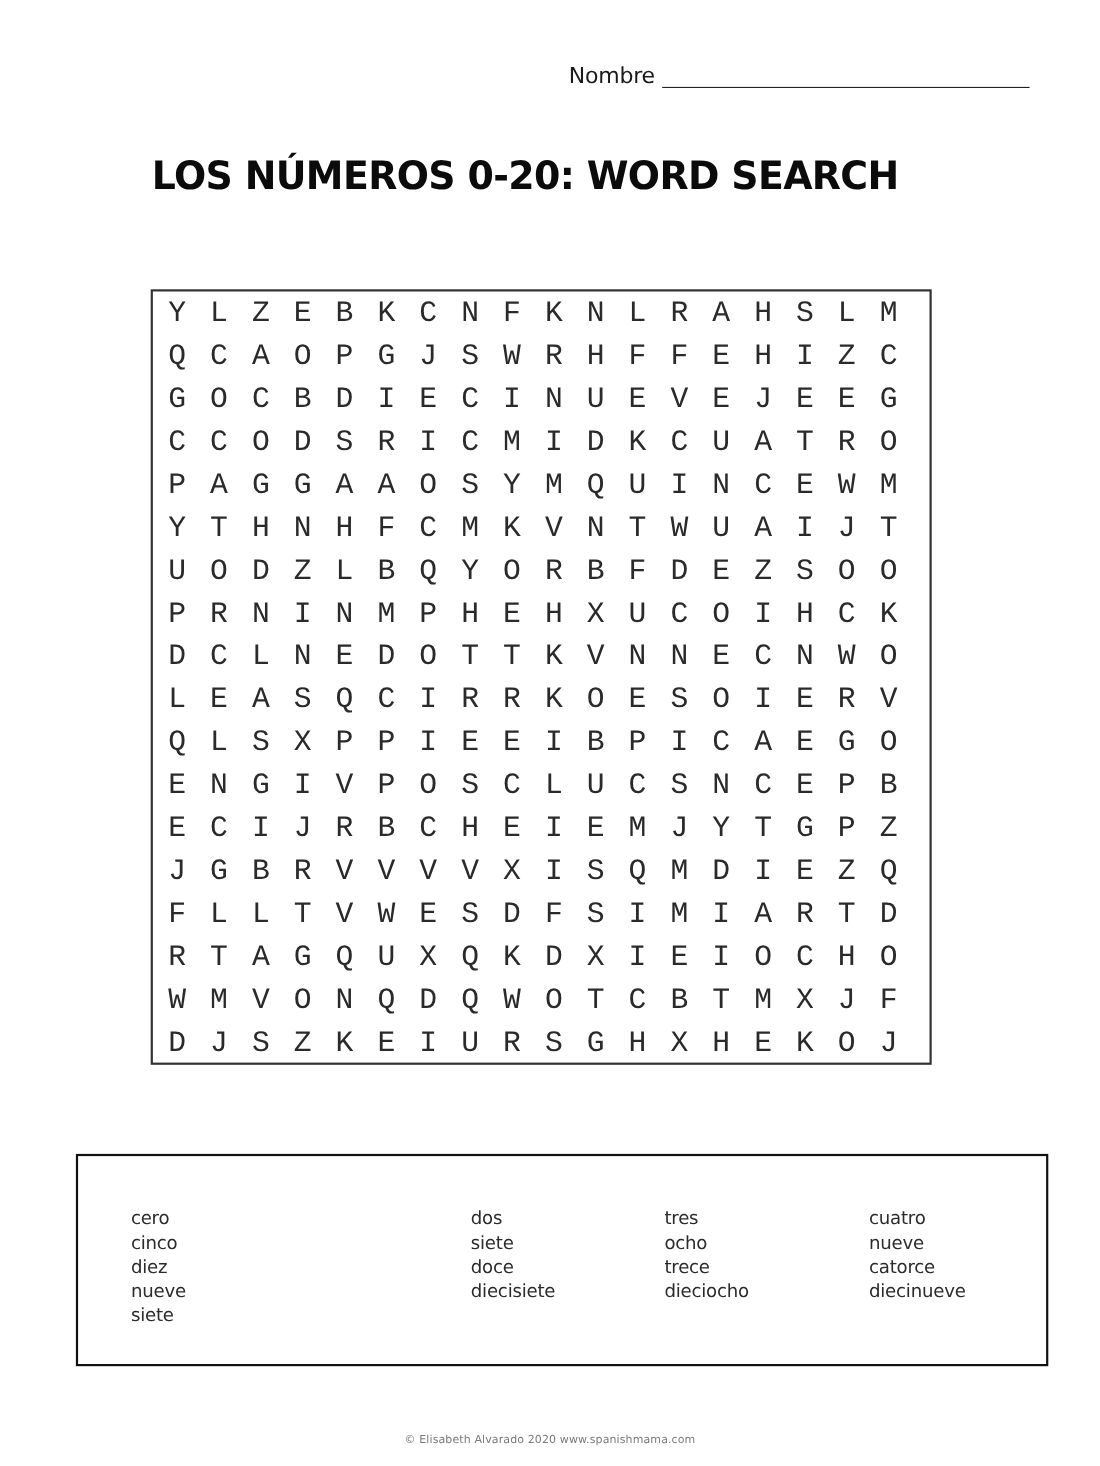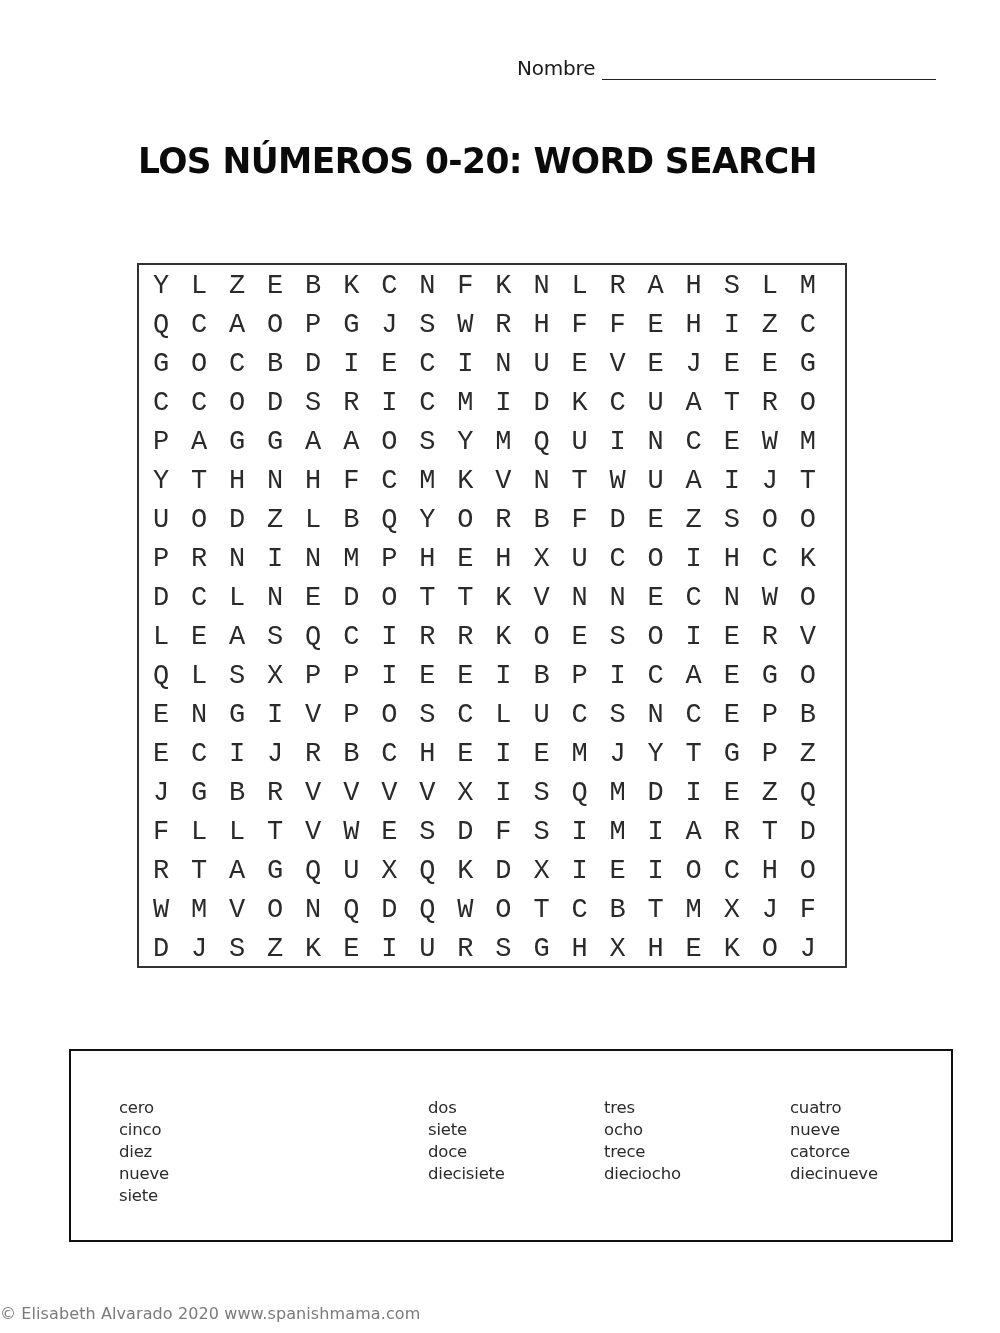--- a/index.html
+++ b/index.html
@@ -94,22 +94,23 @@
       line-height: 22px;
       color: #2b2b2b;
       white-space: nowrap;
       letter-spacing: -0.2px;
     }
     .footer {
       position: absolute;
       left: 0;
       width: 1000px;
       top: 1304px;
+      text-align: center;
       font-family: "DejaVu Sans", sans-serif;
-      font-size: 16px;
+      font-size: 10px;
       color: #7a7a7a;
       letter-spacing: 0.1px;
     }
   </style>
 </head>
 <body>
 
 <div class="name-line">
   <span>Nombre</span>
   <span class="name-blank"></span>

